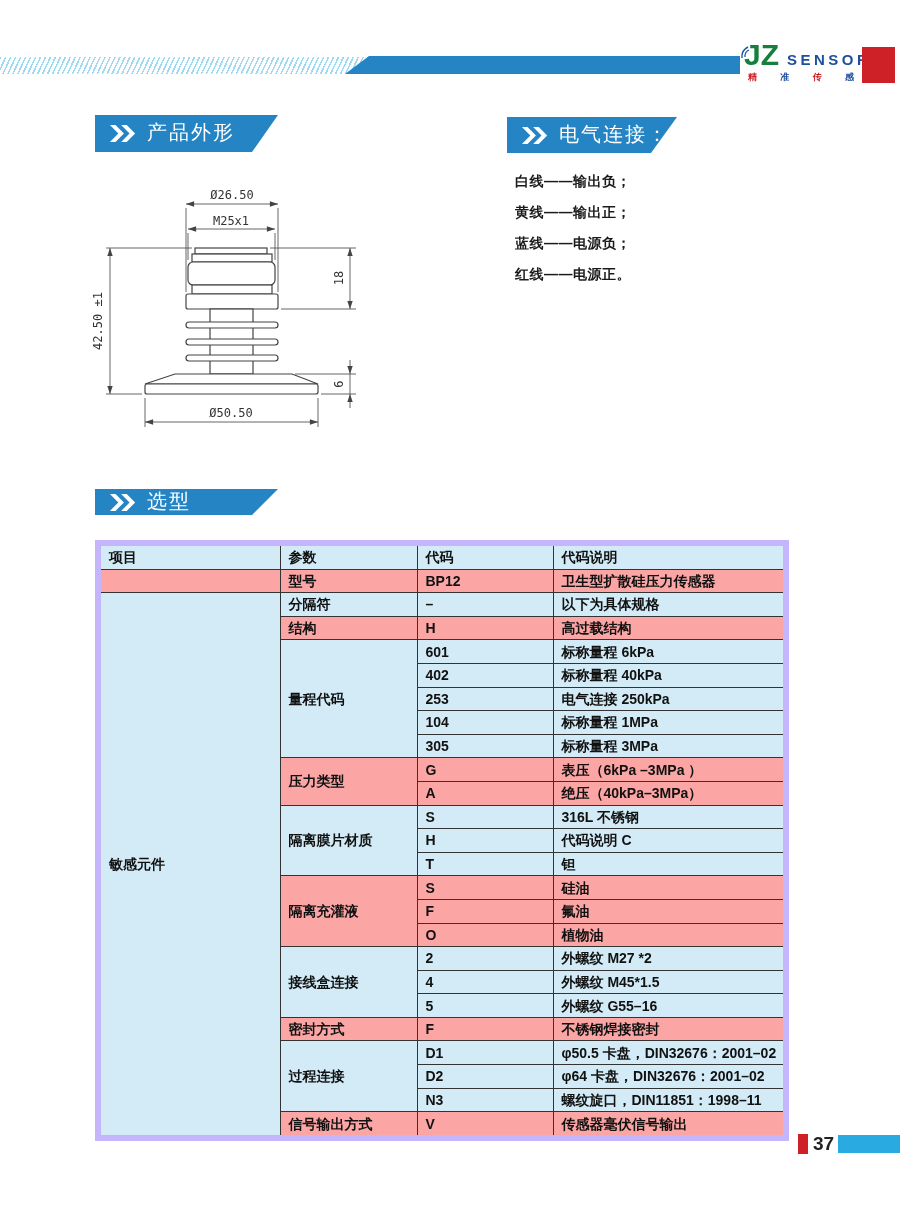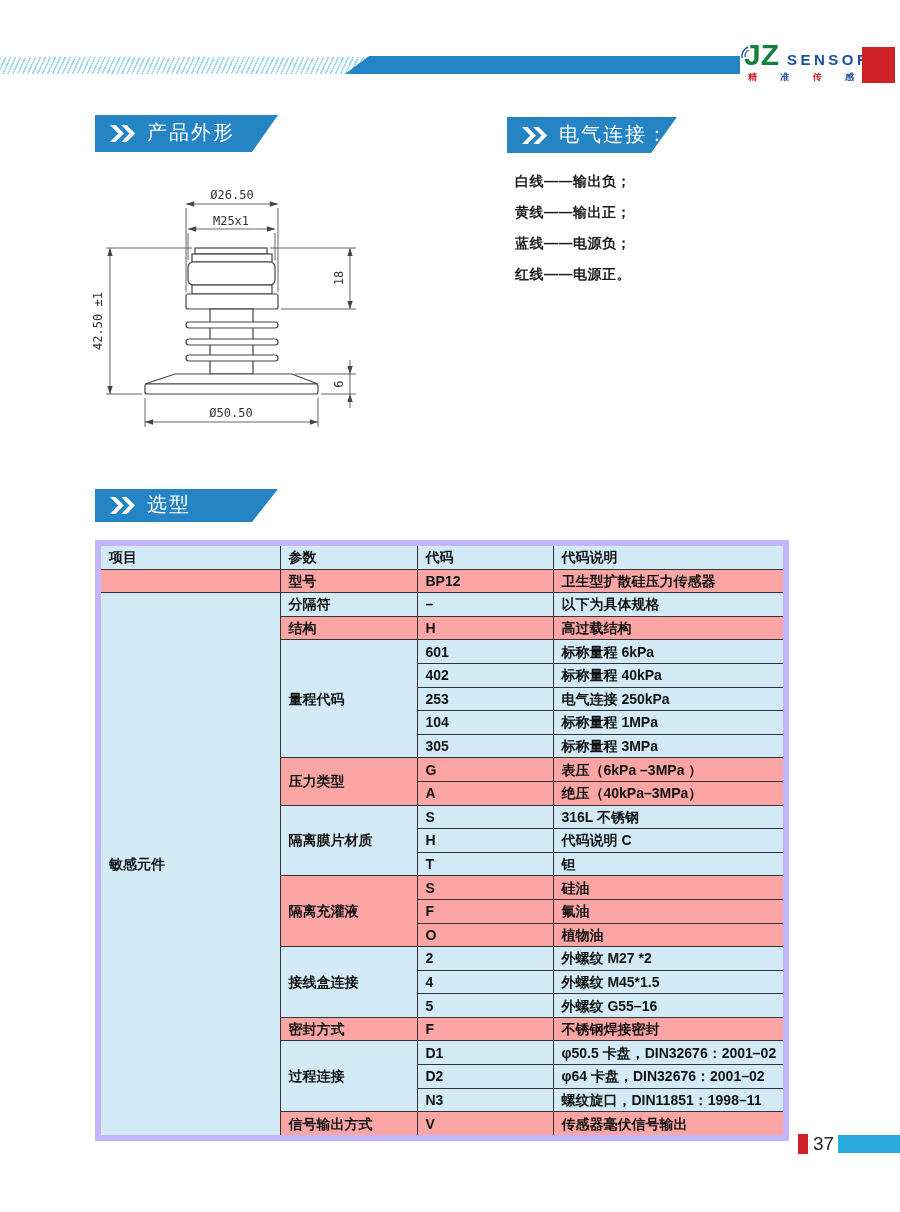--- a/index.html
+++ b/index.html
@@ -40,21 +40,21 @@
   
   .seltable{position:absolute;left:95px;top:540px;border-collapse:collapse;table-layout:fixed;width:688px;}
   .seltable td,.seltable th{border:1px solid #333;font-size:14px;font-weight:600;text-align:left;
     padding:0 8px;height:22.6px;line-height:16px;overflow:hidden;white-space:nowrap;}
   .seltable{border:6px solid #c4b5fd;}
   .bg-light{background:#d2ebf7;}
   .bg-dark{background:#fca5a5;}
 
   
   .foot-red{position:absolute;left:798px;top:1134px;width:10px;height:20px;background:#ce2127;}
-  .foot-num{position:absolute;left:813px;top:1133px;font-size:19px;color:#222;}
+  .foot-num{position:absolute;left:813px;top:1133px;font-size:19px;color:#222;font-weight:bold;}
   .foot-bar{position:absolute;left:838px;top:1135px;width:62px;height:18px;background:#29abe2;}
 </style>
 </head>
 <body>
 
 <div id="page">
 
   <div class="hatch"></div>
   <div class="topbar"></div>
 
@@ -148,21 +148,21 @@
       <line x1="238" y1="226" x2="238" y2="255"></line>
     </g>
     <text x="152" y="27" text-anchor="middle">Ø26.50</text>
     <text x="151" y="53" text-anchor="middle">M25x1</text>
     <text x="22" y="149" text-anchor="middle" transform="rotate(-90,22,149)">42.50 ±1</text>
     <text x="263" y="106" text-anchor="middle" transform="rotate(-90,263,106)">18</text>
     <text x="263" y="212" text-anchor="middle" transform="rotate(-90,263,212)">6</text>
     <text x="151" y="245" text-anchor="middle">Ø50.50</text>
   </svg>
 
-  <div class="banner" style="left:95px;top:489px;width:183px;height:33px;">
+  <div class="banner" style="left:95px;top:489px;width:183px;height:26px;">
     <svg class="chev" width="28" height="19" viewBox="0 0 30 20">
       <path d="M1,1 L7,1 L16,10 L7,19 L1,19 L10,10 Z" fill="#fff"></path>
       <path d="M13,1 L19,1 L28,10 L19,19 L13,19 L22,10 Z" fill="#fff"></path>
     </svg>
     <span class="label">选型</span>
   </div>
 
   <table class="seltable">
     <colgroup>
       <col style="width:182px">

